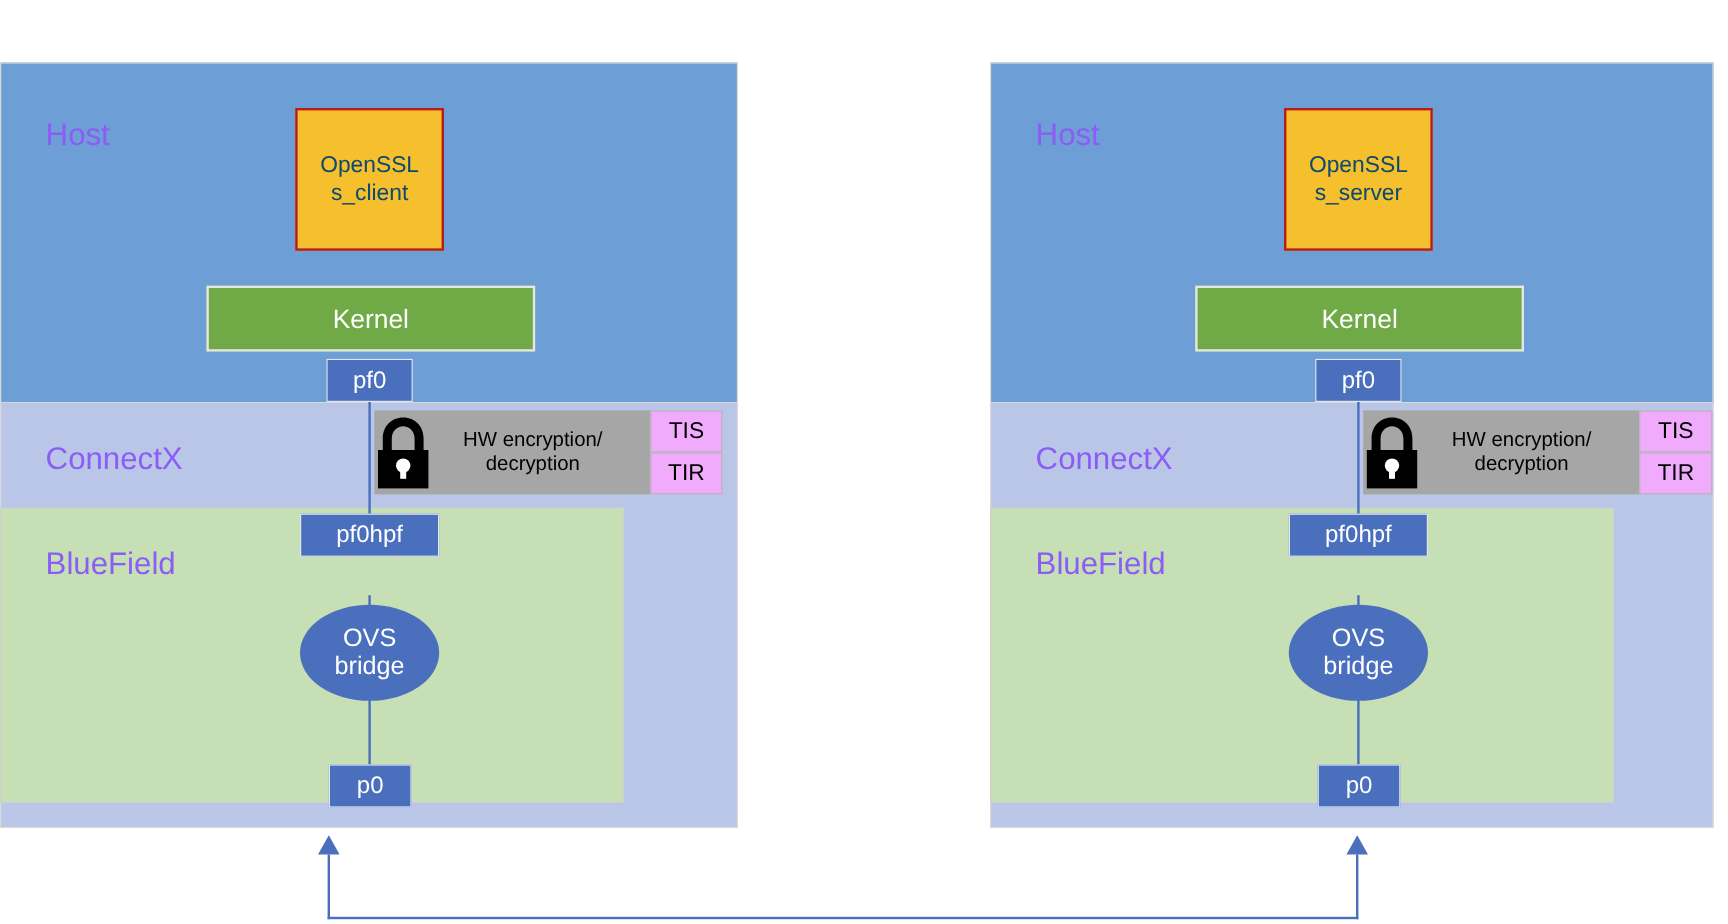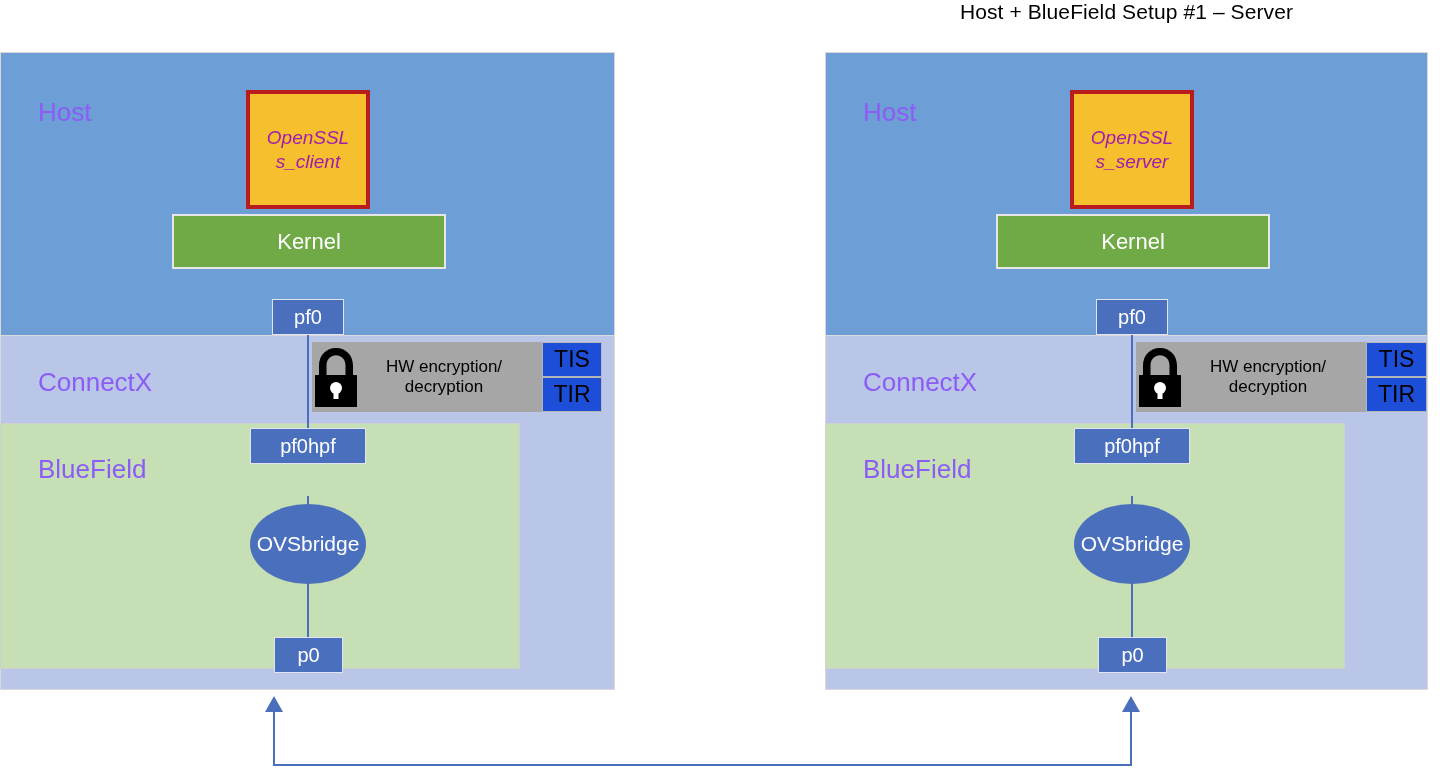--- a/index.html
+++ b/index.html
@@ -56,44 +56,44 @@
     position: absolute;
     font-size: 26px;
     color: #8b5cf6;
     white-space: nowrap;
   }
 
   
   .app-box {
     position: absolute;
     background: #f5bf2d;
-    border: 4px solid #b91c1c;
-    box-sizing: border-box;
-    color: #a21caf;
+    border: 2px solid #b91c1c;
+    box-sizing: border-box;
+    color: #0c4a6e;
     font-size: 19px;
     line-height: 1.22;
     display: flex;
     flex-direction: column;
     align-items: center;
     justify-content: center;
     text-align: center;
-    font-style: italic;
   }
   .app-box span { display: block; width: 100%; text-align: center; }
 
   .kernel-box {
     position: absolute;
     background: #6faa46;
     border: 2px solid #e6e6e6;
     box-sizing: border-box;
     color: #ffffff;
     font-size: 22px;
     display: flex;
     align-items: center;
     justify-content: center;
+    margin-top: 24px;
   }
 
   .port-box {
     position: absolute;
     background: #4a70bd;
     border: 1px solid #dfe4f0;
     box-sizing: border-box;
     color: #ffffff;
     font-size: 20px;
     display: flex;
@@ -103,21 +103,21 @@
   }
 
   .ovs-node {
     position: absolute;
     background: #4a70bd;
     border-radius: 50%;
     color: #ffffff;
     font-size: 21px;
     line-height: 1.15;
     display: flex;
-    flex-direction: row;
+    flex-direction: column;
     align-items: center;
     justify-content: center;
     text-align: center;
     z-index: 6;
   }
   .ovs-node span { display: block; }
 
   
   .hw-box {
     position: absolute;
@@ -136,25 +136,25 @@
   }
   .hw-box span { display: block; }
 
   .lock-icon {
     position: absolute;
     z-index: 7;
   }
 
   .tag-box {
     position: absolute;
-    background: #1d4ed8;
+    background: #f0abfc;
     border: 1px solid #b6b6b6;
     box-sizing: border-box;
     color: #000000;
-    font-size: 23px;
+    font-size: 19px;
     display: flex;
     align-items: center;
     justify-content: center;
     z-index: 5;
   }
 
   
   .vline {
     position: absolute;
     width: 2px;
@@ -181,21 +181,20 @@
     color: #000000;
     white-space: nowrap;
     text-align: center;
   }
 </style>
 </head>
 <body>
 
 <div id="canvas">
 
-  <div class="diagram-title" style="left:825px; width:603px;">Host + BlueField Setup #1 – Server</div>
 
   <div class="abs" style="left:0px; top:52px; width:615px; height:638px;">
 
     <div class="panel layer-connectx" style="left:0px; top:283px; width:615px; height:355px;"></div>
 
     <div class="panel layer-host" style="left:0px; top:0px; width:615px; height:284px;"></div>
 
     <div class="panel layer-bluefield" style="left:0px; top:371px; width:520px; height:246px;"></div>
 
     <div class="layer-label" style="left:38px; top:45px;">Host</div>

